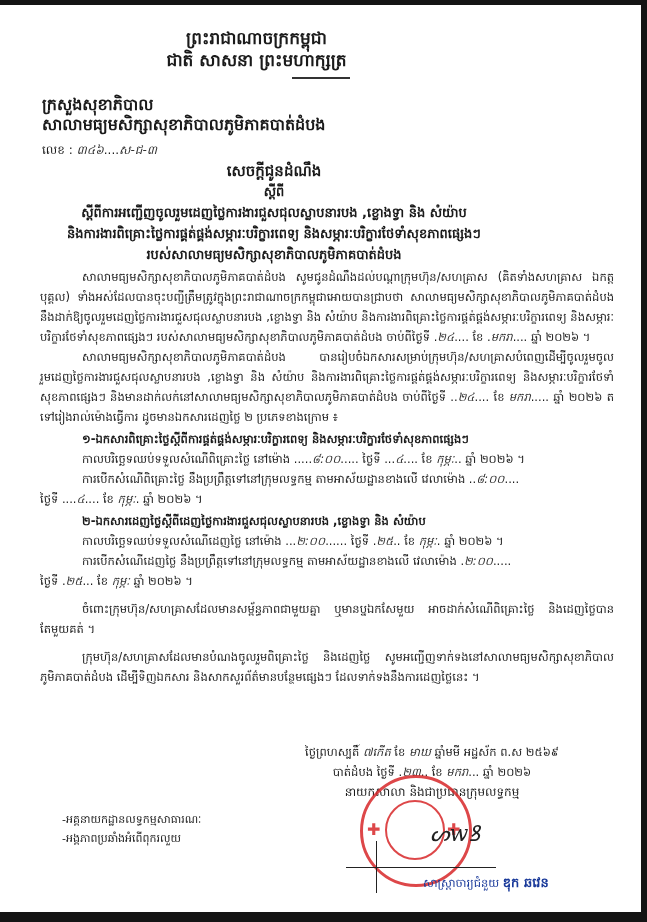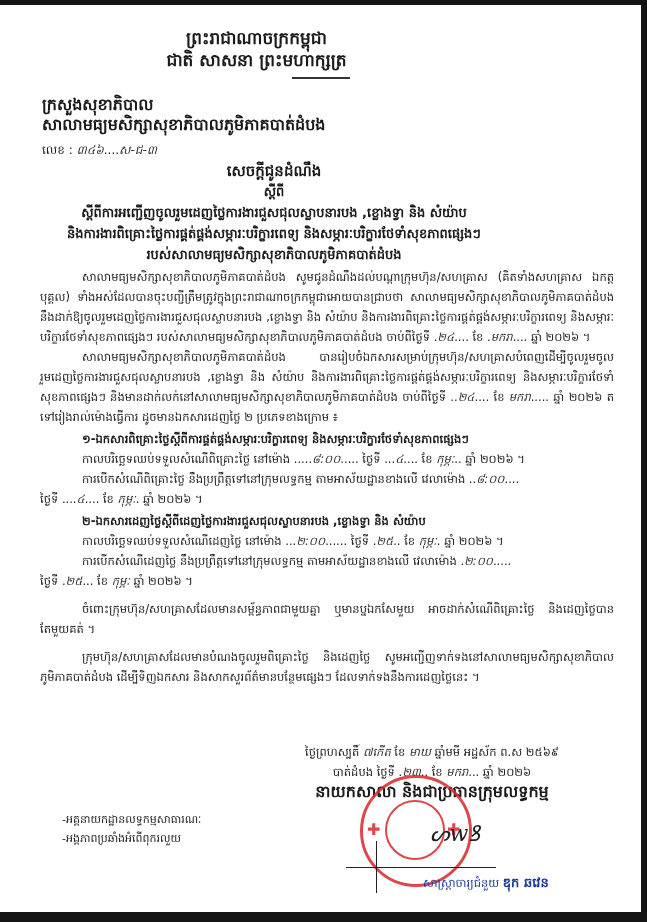--- a/index.html
+++ b/index.html
@@ -21,21 +21,21 @@
   .title-block .t2 { font-size: 13px; line-height: 20px; }
   .title-block .t3 { font-size: 13px; line-height: 21px; }
   .body { position: absolute; left: 40px; top: 262px; width: 574px; font-size: 11.5px; line-height: 20px; text-align: justify; }
   .body p { margin: 0; }
   .indent { text-indent: 42px; }
   .sec-title { font-weight: bold; padding-left: 42px; margin-top: 2px !important; }
   .sub { padding-left: 42px; }
   .fill { font-style: italic; color: #333; }
   .gap { height: 8px; }
   .date-block { position: absolute; left: 262px; top: 737px; width: 340px; text-align: center; font-size: 11.5px; line-height: 20px; }
-  .date-block .office { font-weight: bold; font-size: 16px; }
+  .date-block .office { font-weight: normal; font-size: 12px; }
   .cc { position: absolute; left: 62px; top: 805px; font-size: 11px; line-height: 19px; }
   .cc .cc-title { text-decoration: underline; padding-left: 22px; }
   .stamp {
     position: absolute; left: 360px; top: 770px; width: 106px; height: 106px;
     border: 3px solid #d8282a; border-radius: 50%; opacity: 0.85;
   }
   .stamp .inner { position: absolute; left: 22px; top: 22px; width: 56px; height: 56px; border: 2px solid #d8282a; border-radius: 50%; }
   .stamp .cross { position: absolute; color: #d8282a; font-weight: bold; font-size: 16px; }
   .signature { position: absolute; left: 430px; top: 812px; font-size: 22px; font-style: italic; color: #222; font-family: "DejaVu Serif", serif; }
   .sig-line { position: absolute; left: 346px; top: 862px; width: 150px; height: 1px; background: #222; }

